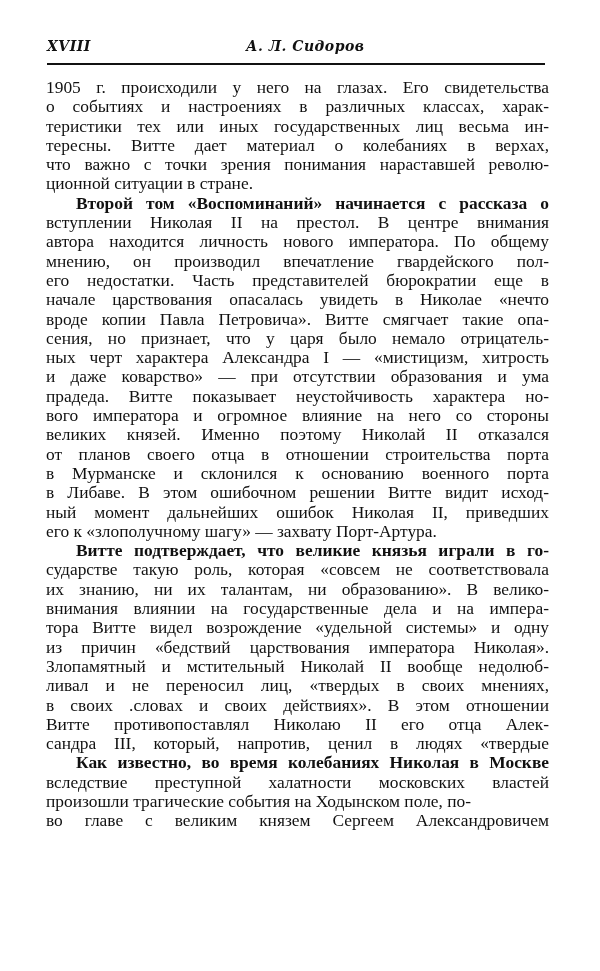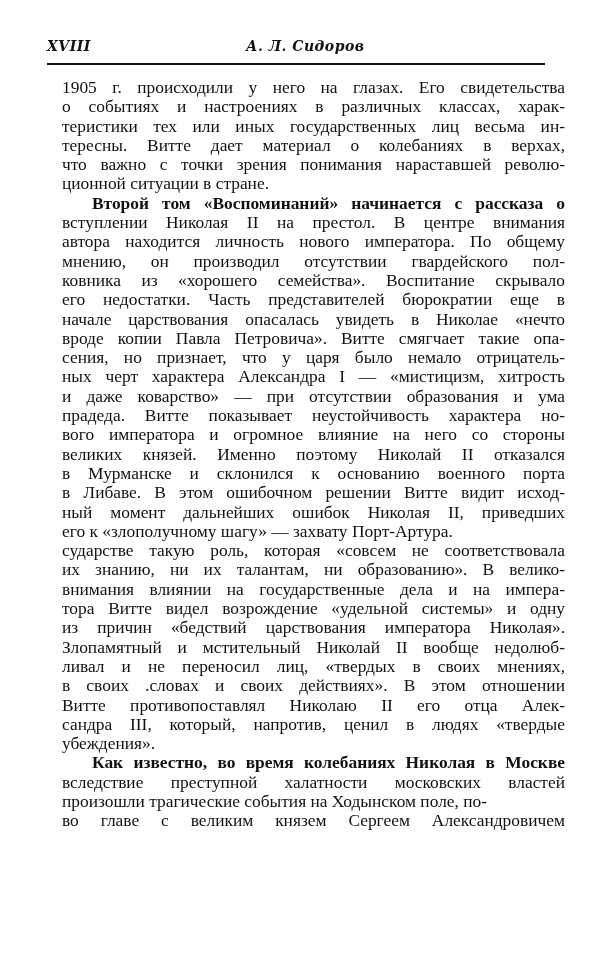--- a/index.html
+++ b/index.html
@@ -48,21 +48,21 @@
       position: absolute;
       top: 63px;
       left: 1px;
       width: 498px;
       height: 0;
       border-top: 2px solid #111;
     }
     .body-text {
       position: absolute;
       top: 78px;
-      left: 16px;
+      left: 0;
       width: 503px;
       font-family: "Liberation Serif", serif;
       font-size: 17.4px;
       line-height: 19.3px;
     }
     .line {
       display: block;
       white-space: nowrap;
       text-align: justify;
       text-align-last: justify;
@@ -92,48 +92,48 @@
         <span class="line">о событиях и настроениях в различных классах, харак-</span>
         <span class="line">теристики тех или иных государственных лиц весьма ин-</span>
         <span class="line">тересны. Витте дает материал о колебаниях в верхах,</span>
         <span class="line">что важно с точки зрения понимания нараставшей револю-</span>
         <span class="line last">ционной ситуации в стране.</span>
       </div>
       <div>
         <span class="line indent">Второй том «Воспоминаний» начинается с рассказа о</span>
         <span class="line">вступлении Николая II на престол. В центре внимания</span>
         <span class="line">автора находится личность нового императора. По общему</span>
-        <span class="line">мнению, он производил отсутствии гвардейского пол-</span>
-        <span class="line">ковника из «хорошего семейства». Воспитание скрывало</span>
+        <span class="line">мнению, он производил впечатление гвардейского пол-</span>
         <span class="line">его недостатки. Часть представителей бюрократии еще в</span>
         <span class="line">начале царствования опасалась увидеть в Николае «нечто</span>
         <span class="line">вроде копии Павла Петровича». Витте смягчает такие опа-</span>
         <span class="line">сения, но признает, что у царя было немало отрицатель-</span>
         <span class="line">ных черт характера Александра I — «мистицизм, хитрость</span>
         <span class="line">и даже коварство» — при отсутствии образования и ума</span>
         <span class="line">прадеда. Витте показывает неустойчивость характера но-</span>
         <span class="line">вого императора и огромное влияние на него со стороны</span>
         <span class="line">великих князей. Именно поэтому Николай II отказался</span>
+        <span class="line">от планов своего отца в отношении строительства порта</span>
         <span class="line">в Мурманске и склонился к основанию военного порта</span>
         <span class="line">в Либаве. В этом ошибочном решении Витте видит исход-</span>
         <span class="line">ный момент дальнейших ошибок Николая II, приведших</span>
         <span class="line last">его к «злополучному шагу» — захвату Порт-Артура.</span>
       </div>
       <div>
+        <span class="line indent">Витте подтверждает, что великие князья играли в го-</span>
         <span class="line">сударстве такую роль, которая «совсем не соответствовала</span>
         <span class="line">их знанию, ни их талантам, ни образованию». В велико-</span>
         <span class="line">внимания влиянии на государственные дела и на импера-</span>
         <span class="line">тора Витте видел возрождение «удельной системы» и одну</span>
         <span class="line">из причин «бедствий царствования императора Николая».</span>
         <span class="line">Злопамятный и мстительный Николай II вообще недолюб-</span>
         <span class="line">ливал и не переносил лиц, «твердых в своих мнениях,</span>
         <span class="line">в своих .словах и своих действиях». В этом отношении</span>
         <span class="line">Витте противопоставлял Николаю II его отца Алек-</span>
         <span class="line">сандра III, который, напротив, ценил в людях «твердые</span>
-        <span class="line last">убеждения».</span>
       </div>
       <div>
         <span class="line indent">Как известно, во время колебаниях Николая в Москве</span>
         <span class="line">вследствие преступной халатности московских властей</span>
         <span class="line last">произошли трагические события на Ходынском поле, по-</span>
         <span class="line">во главе с великим князем Сергеем Александровичем</span>
       </div>
     </div>
 </div>
 

